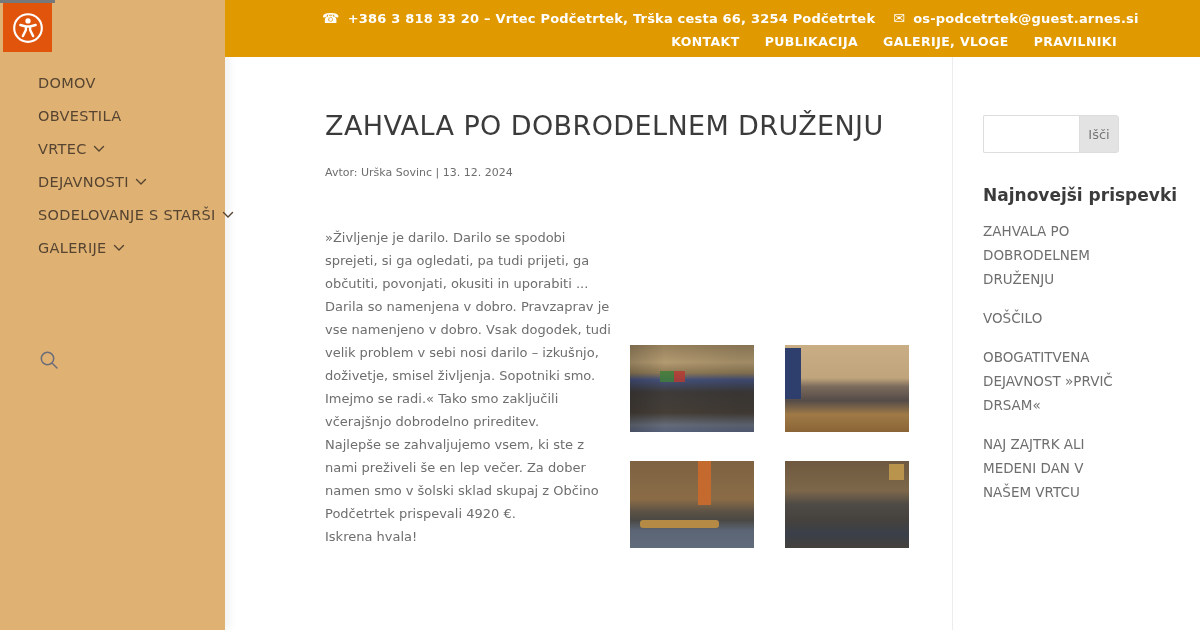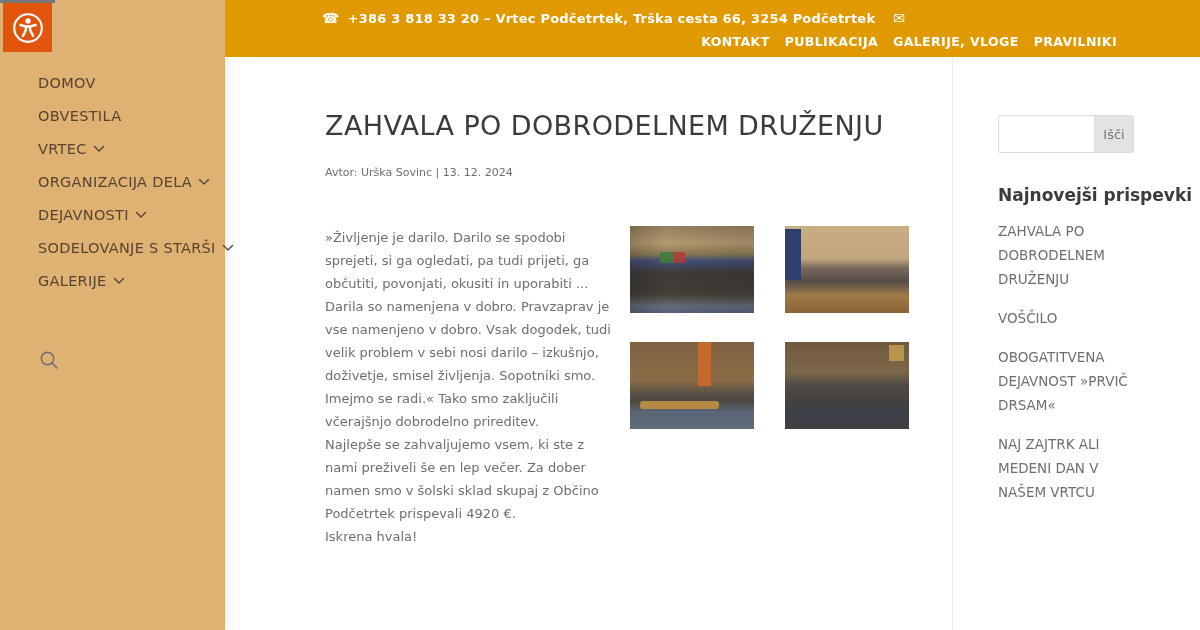--- a/index.html
+++ b/index.html
@@ -33,33 +33,33 @@
   
   .topbar { position: absolute; left: 225px; top: 0; width: 975px; height: 57px; background: #e09a00; }
   .contact {
     position: absolute; left: 97px; top: 10px; display: flex; align-items: center; gap: 8px;
     color: #fff; font-size: 13px; font-weight: bold; letter-spacing: .2px; white-space: nowrap;
   }
   .contact .glyph { font-size: 14px; }
   .contact a { color: #fff; text-decoration: none; cursor: pointer; }
   .contact .mailglyph { margin-left: 10px; }
   .topnav {
-    position: absolute; right: 83px; top: 34px; display: flex; gap: 15px;
+    position: absolute; right: 83px; top: 34px; display: flex; gap: 25px;
     font-size: 12.5px; font-weight: bold; letter-spacing: .4px; white-space: nowrap;
   }
   .topnav a { color: #fff; text-decoration: none; cursor: pointer; }
 
   
   .main { position: absolute; left: 325px; top: 0; width: 590px; }
   .article-title {
     margin: 108px 0 0 0; font-size: 27px; font-weight: normal; color: #3b3b3b;
     letter-spacing: .4px; line-height: 36px; white-space: nowrap;
   }
   .byline { margin-top: 22px; font-size: 11px; color: #6e6e6e; }
-  .article-body { display: flex; align-items: flex-start; margin-top: 47px; }
+  .article-body { display: flex; align-items: flex-end; margin-top: 47px; }
   .text-col { width: 286px; margin-right: 19px; font-size: 13px; line-height: 23px; color: #6e6e6e; }
   .text-col p { margin: 0; }
   .text-col p.credit { margin-top: 14px; text-align: right; }
 
   .photo-grid {
     display: grid; grid-template-columns: 124px 124px; grid-auto-rows: 87px;
     column-gap: 31px; row-gap: 29px;
   }
   .ph { position: relative; width: 124px; height: 87px; overflow: hidden; background: #777; }
   .ph1 { background:
@@ -73,21 +73,21 @@
   .ph3 { background:
       linear-gradient(180deg, #7e6241 0%, #8a6c47 44%, #5c5245 58%, #4a4844 68%, #5b6575 80%, #606b7c 100%); }
   .ph3::before { content:""; position:absolute; left:55%; top:0; width:10%; height:50%; background:#c56a2f; }
   .ph3::after { content:""; position:absolute; left:8%; width:64%; top:68%; height:9%; background:#b58a44; border-radius:3px; }
   .ph4 { background:
       linear-gradient(180deg, #6e5940 0%, #7d674a 34%, #4e4a45 50%, #45423e 68%, #3a3f49 84%, #44403c 100%); }
   .ph4::before { content:""; position:absolute; right:4%; top:4%; width:12%; height:18%; background:#caa14f; opacity:.8; }
 
   
   .rightbar { position: absolute; left: 952px; top: 57px; width: 248px; height: 573px;
-    border-left: 1px solid #ececec; padding-left: 45px; }
+    border-left: 1px solid #ececec; padding-left: 30px; }
   .searchbox { margin-top: 58px; display: flex; }
   .searchbox input {
     width: 96px; height: 38px; border: 1px solid #ddd; border-right: none;
     padding: 0 8px; font-size: 14px; color: #444; outline: none; border-radius: 2px 0 0 2px;
     font-family: "DejaVu Sans", sans-serif;
   }
   .searchbox button {
     width: 40px; height: 38px; background: #e3e3e3; border: 1px solid #ddd; color: #767676;
     font-size: 13px; cursor: pointer; border-radius: 0 3px 3px 0; font-family: "DejaVu Sans", sans-serif;
   }
@@ -111,28 +111,20 @@
       </div>
       <div class="side-item">
         <span>VRTEC</span>
         <span class="chev">
             <svg width="12" height="8" viewBox="0 0 12 8">
               <polyline points="1.5,1.5 6,6 10.5,1.5" fill="none" stroke="currentColor" stroke-width="1.4" stroke-linecap="round" stroke-linejoin="round"></polyline>
             </svg>
           </span>
       </div>
       <div class="side-item">
-        <span>ORGANIZACIJA DELA</span>
-        <span class="chev">
-            <svg width="12" height="8" viewBox="0 0 12 8">
-              <polyline points="1.5,1.5 6,6 10.5,1.5" fill="none" stroke="currentColor" stroke-width="1.4" stroke-linecap="round" stroke-linejoin="round"></polyline>
-            </svg>
-          </span>
-      </div>
-      <div class="side-item">
         <span>DEJAVNOSTI</span>
         <span class="chev">
             <svg width="12" height="8" viewBox="0 0 12 8">
               <polyline points="1.5,1.5 6,6 10.5,1.5" fill="none" stroke="currentColor" stroke-width="1.4" stroke-linecap="round" stroke-linejoin="round"></polyline>
             </svg>
           </span>
       </div>
       <div class="side-item">
         <span>SODELOVANJE S STARŠI</span>
         <span class="chev">
@@ -166,20 +158,21 @@
         <path d="M8.8 13.2 L14 14.6 L14 17.8 L11.2 23.6 M23.2 13.2 L18 14.6 L18 17.8 L20.8 23.6 M14 14.6 L18 14.6" fill="none" stroke="#fff" stroke-width="2.3" stroke-linecap="round" stroke-linejoin="round"></path>
       </svg>
     </div>
   </div>
 
   <header class="topbar">
     <div class="contact">
       <span class="glyph">☎</span>
       <span>+386 3 818 33 20 – Vrtec Podčetrtek, Trška cesta 66, 3254 Podčetrtek</span>
       <span class="glyph mailglyph">✉</span>
+      <a href="#">os-podcetrtek@guest.arnes.si</a>
     </div>
     <nav class="topnav">
       <a href="#">KONTAKT</a>
       <a href="#">PUBLIKACIJA</a>
       <a href="#">GALERIJE, VLOGE</a>
       <a href="#">PRAVILNIKI</a>
     </nav>
   </header>
 
   <main class="main">

